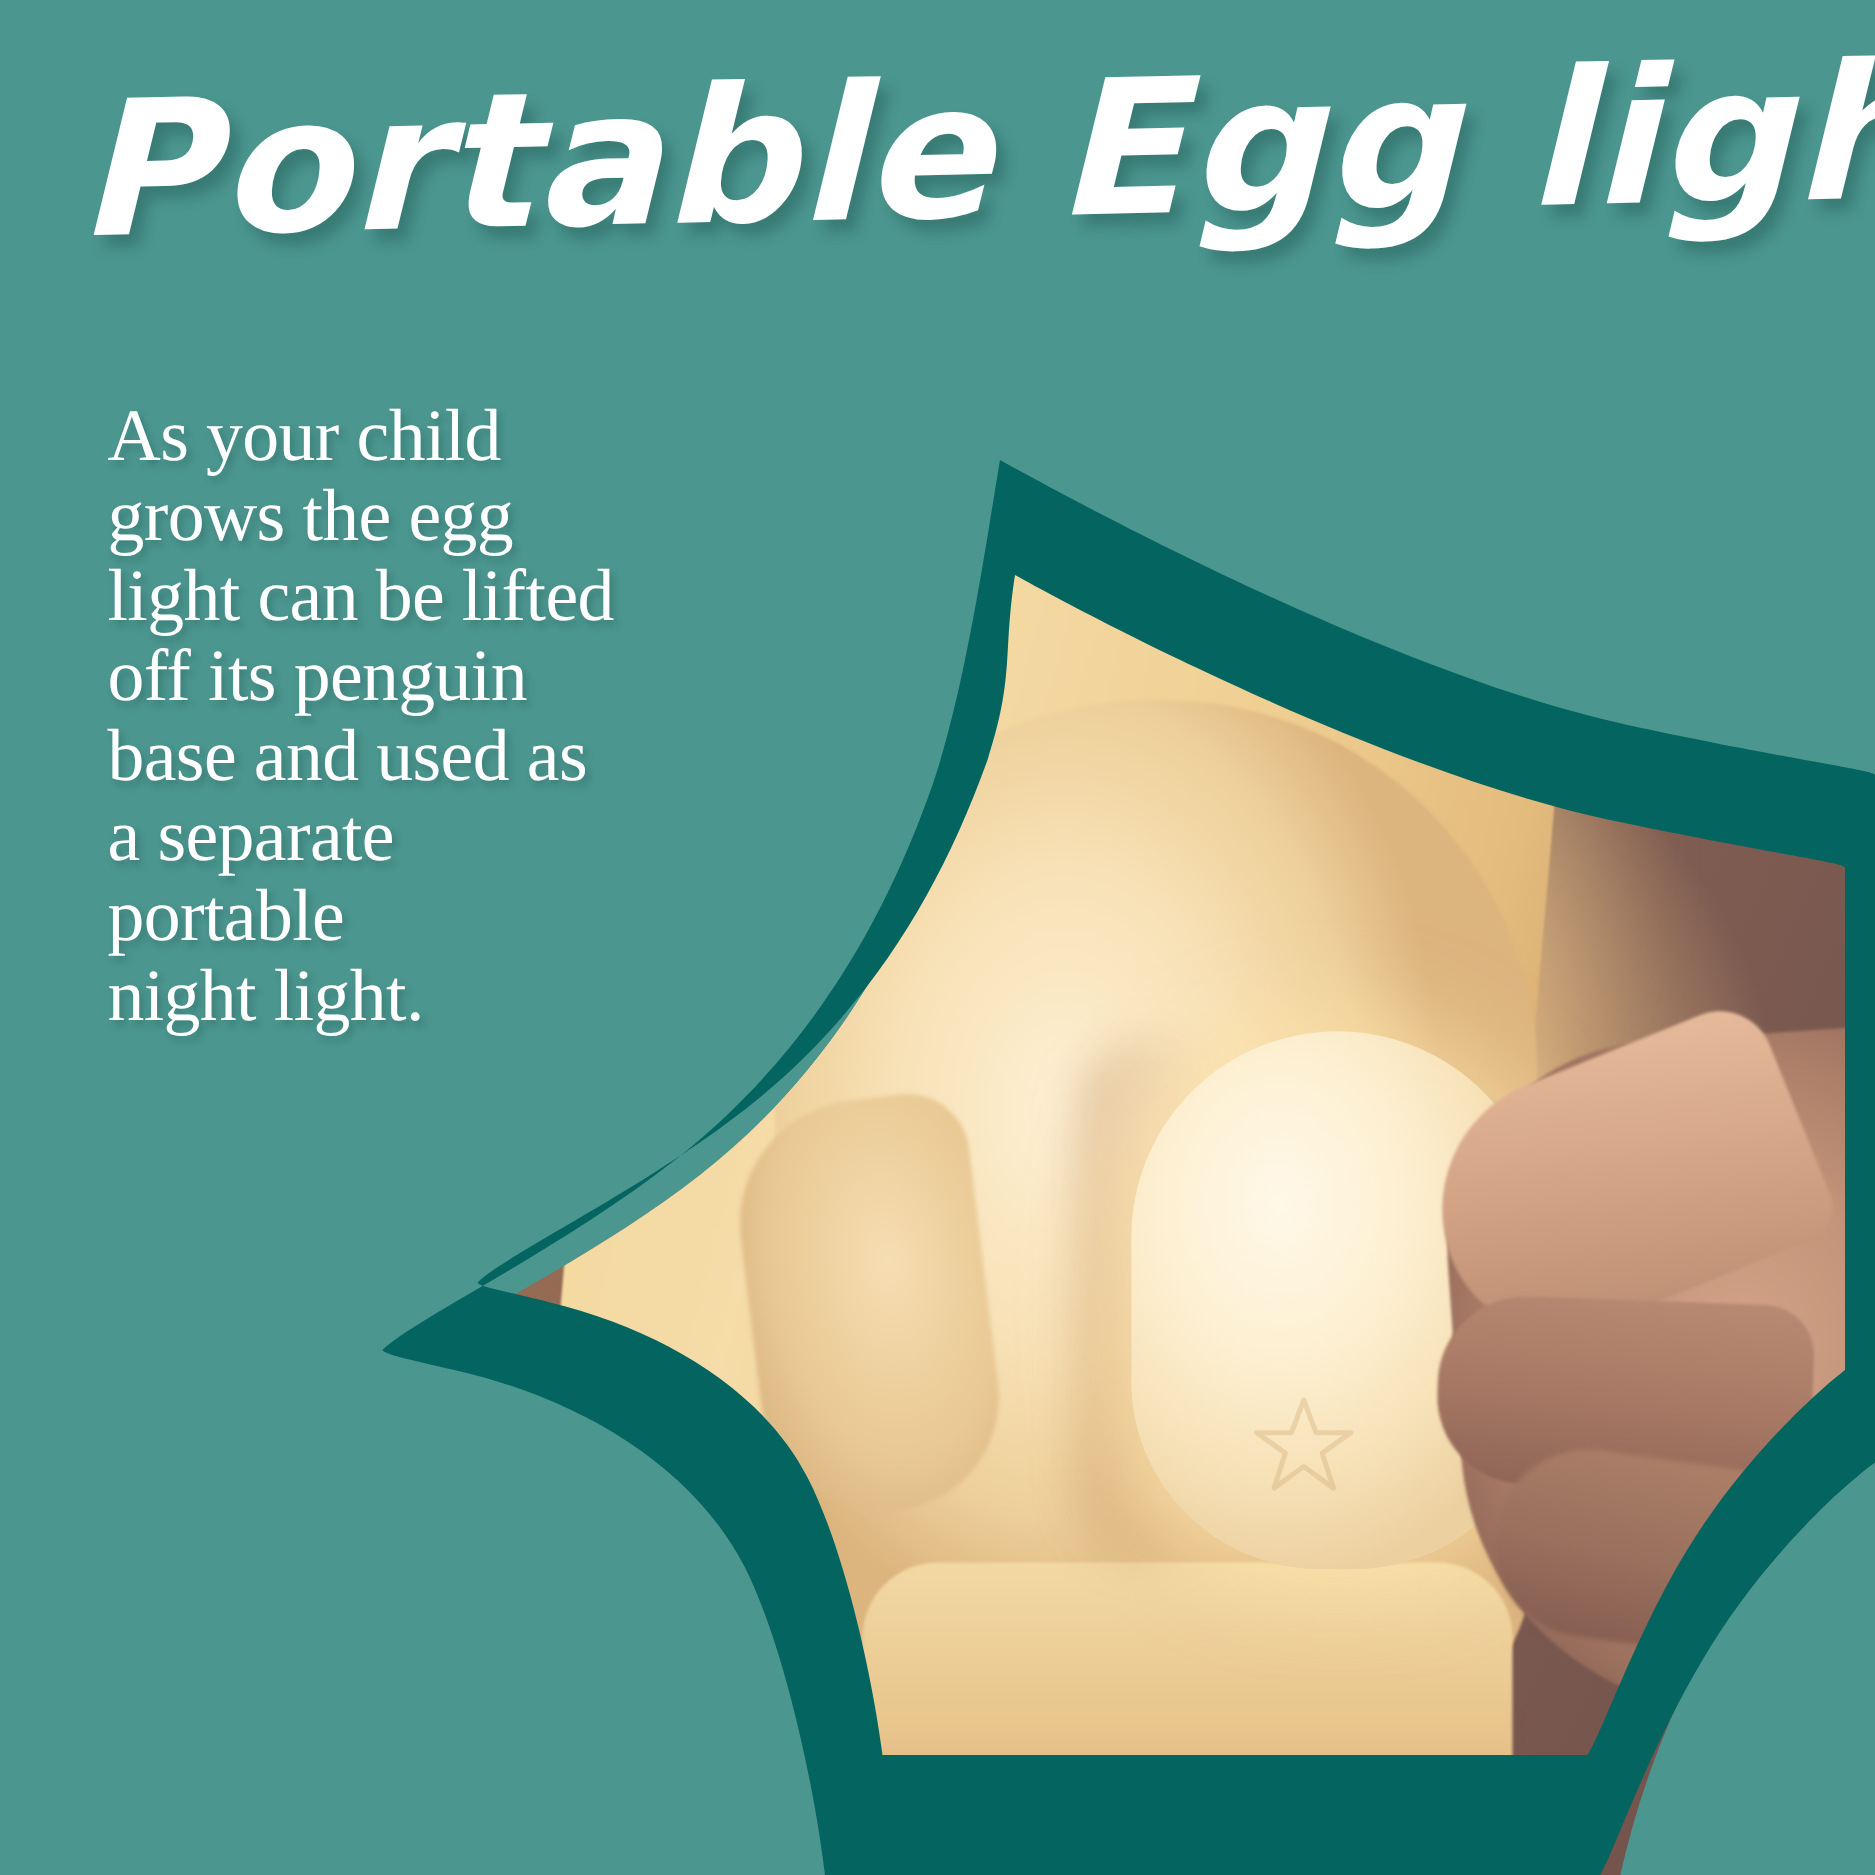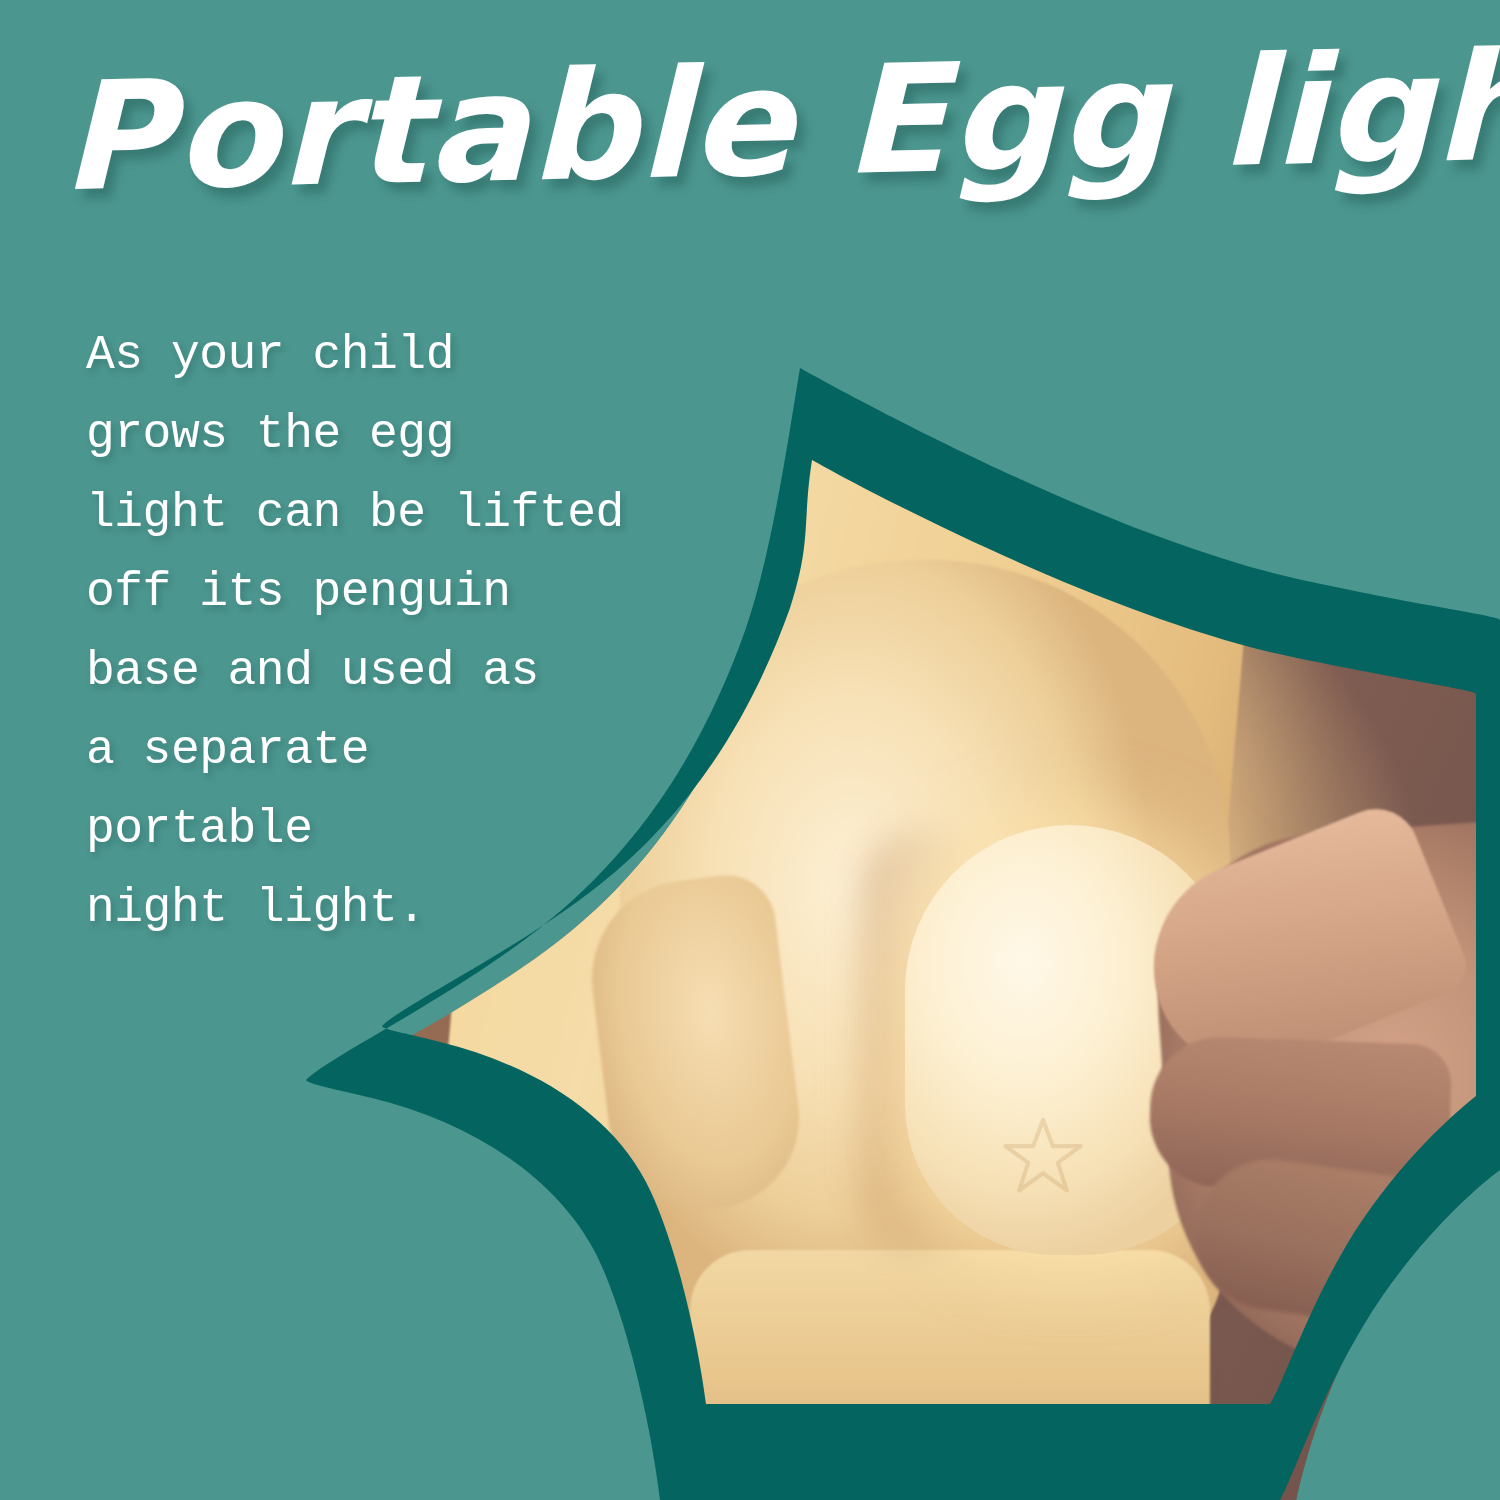--- a/index.html
+++ b/index.html
@@ -130,24 +130,24 @@
     letter-spacing:1px;
     line-height:1.0;
     white-space:nowrap;
     text-shadow:8px 10px 10px rgba(22,70,66,.33);
     transform:skewX(-4deg) rotate(-1.2deg);
     transform-origin:left top;
   }
   .body-copy{
     position:absolute;left:86px;top:316px;width:620px;
     color:#ffffff;
-    font-family:Liberation Mono, monospace;
-    font-size:48px;
+    font-family:Liberation Serif, serif;
+    font-size:59px;
     font-weight:400;
-    line-height:79px;
+    line-height:64px;
     letter-spacing:-.5px;
     text-shadow:3px 4px 6px rgba(22,70,66,.30);
     white-space:pre-line;
   }
 </style>
 </head>
 <body>
 
 <div id="stage">
 

